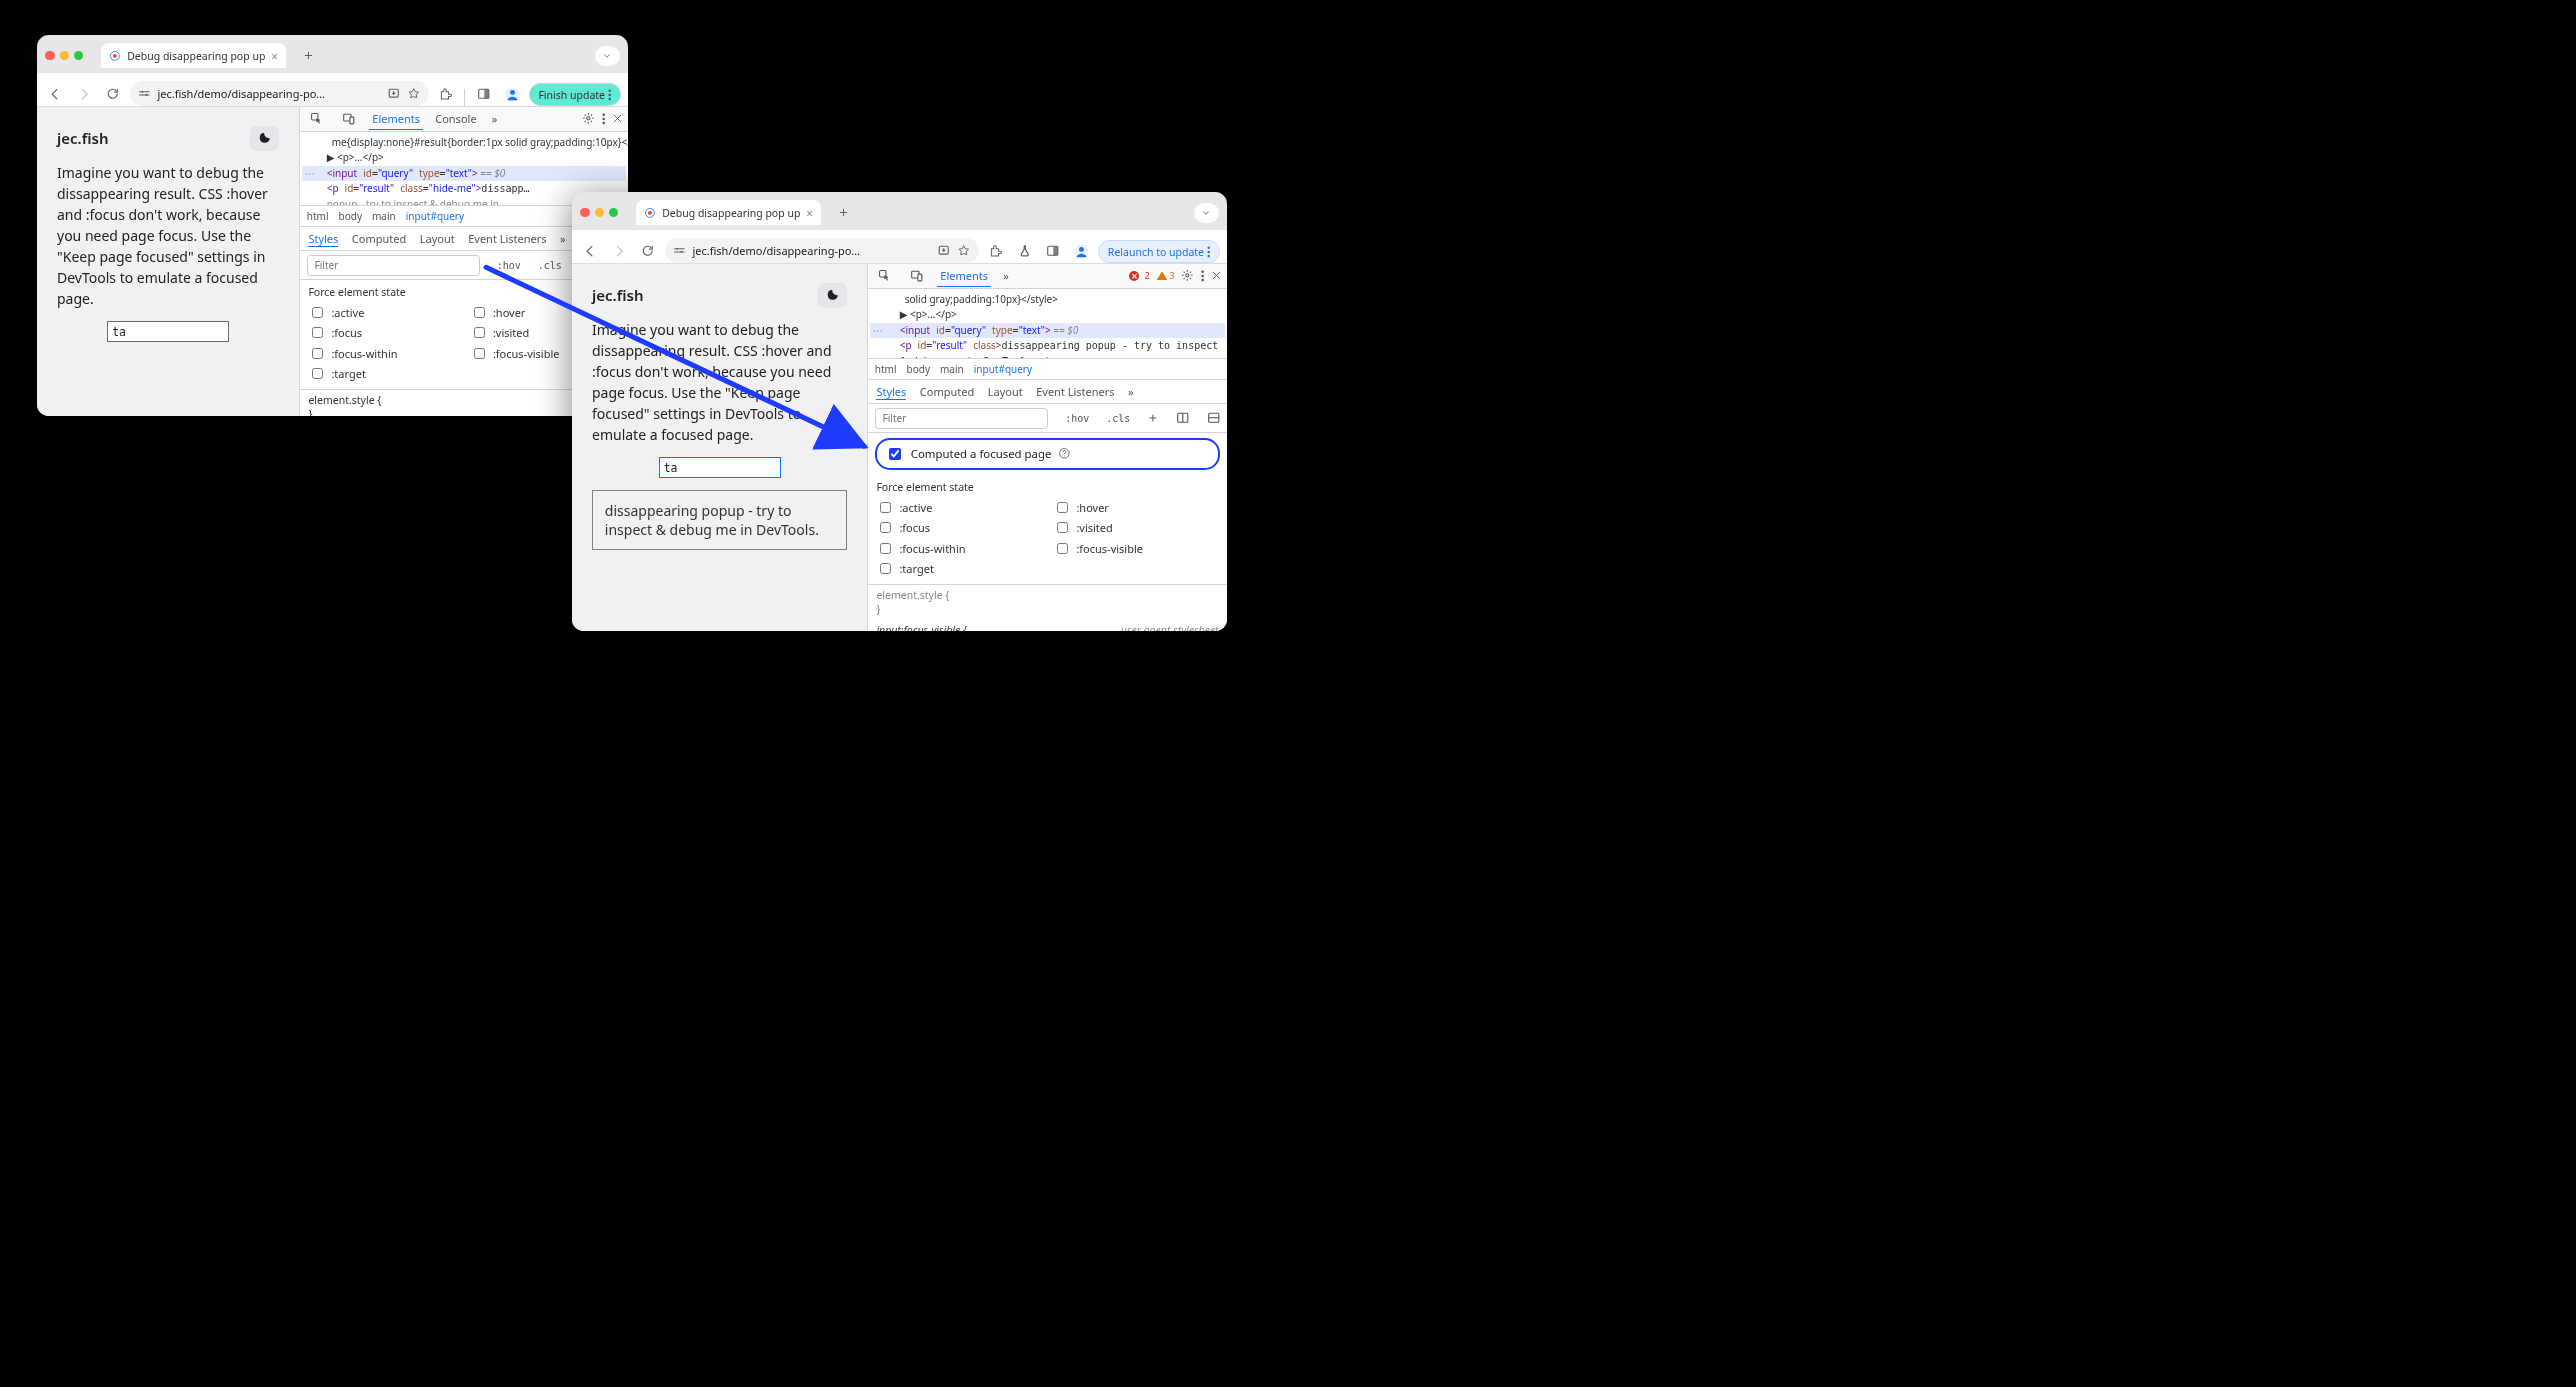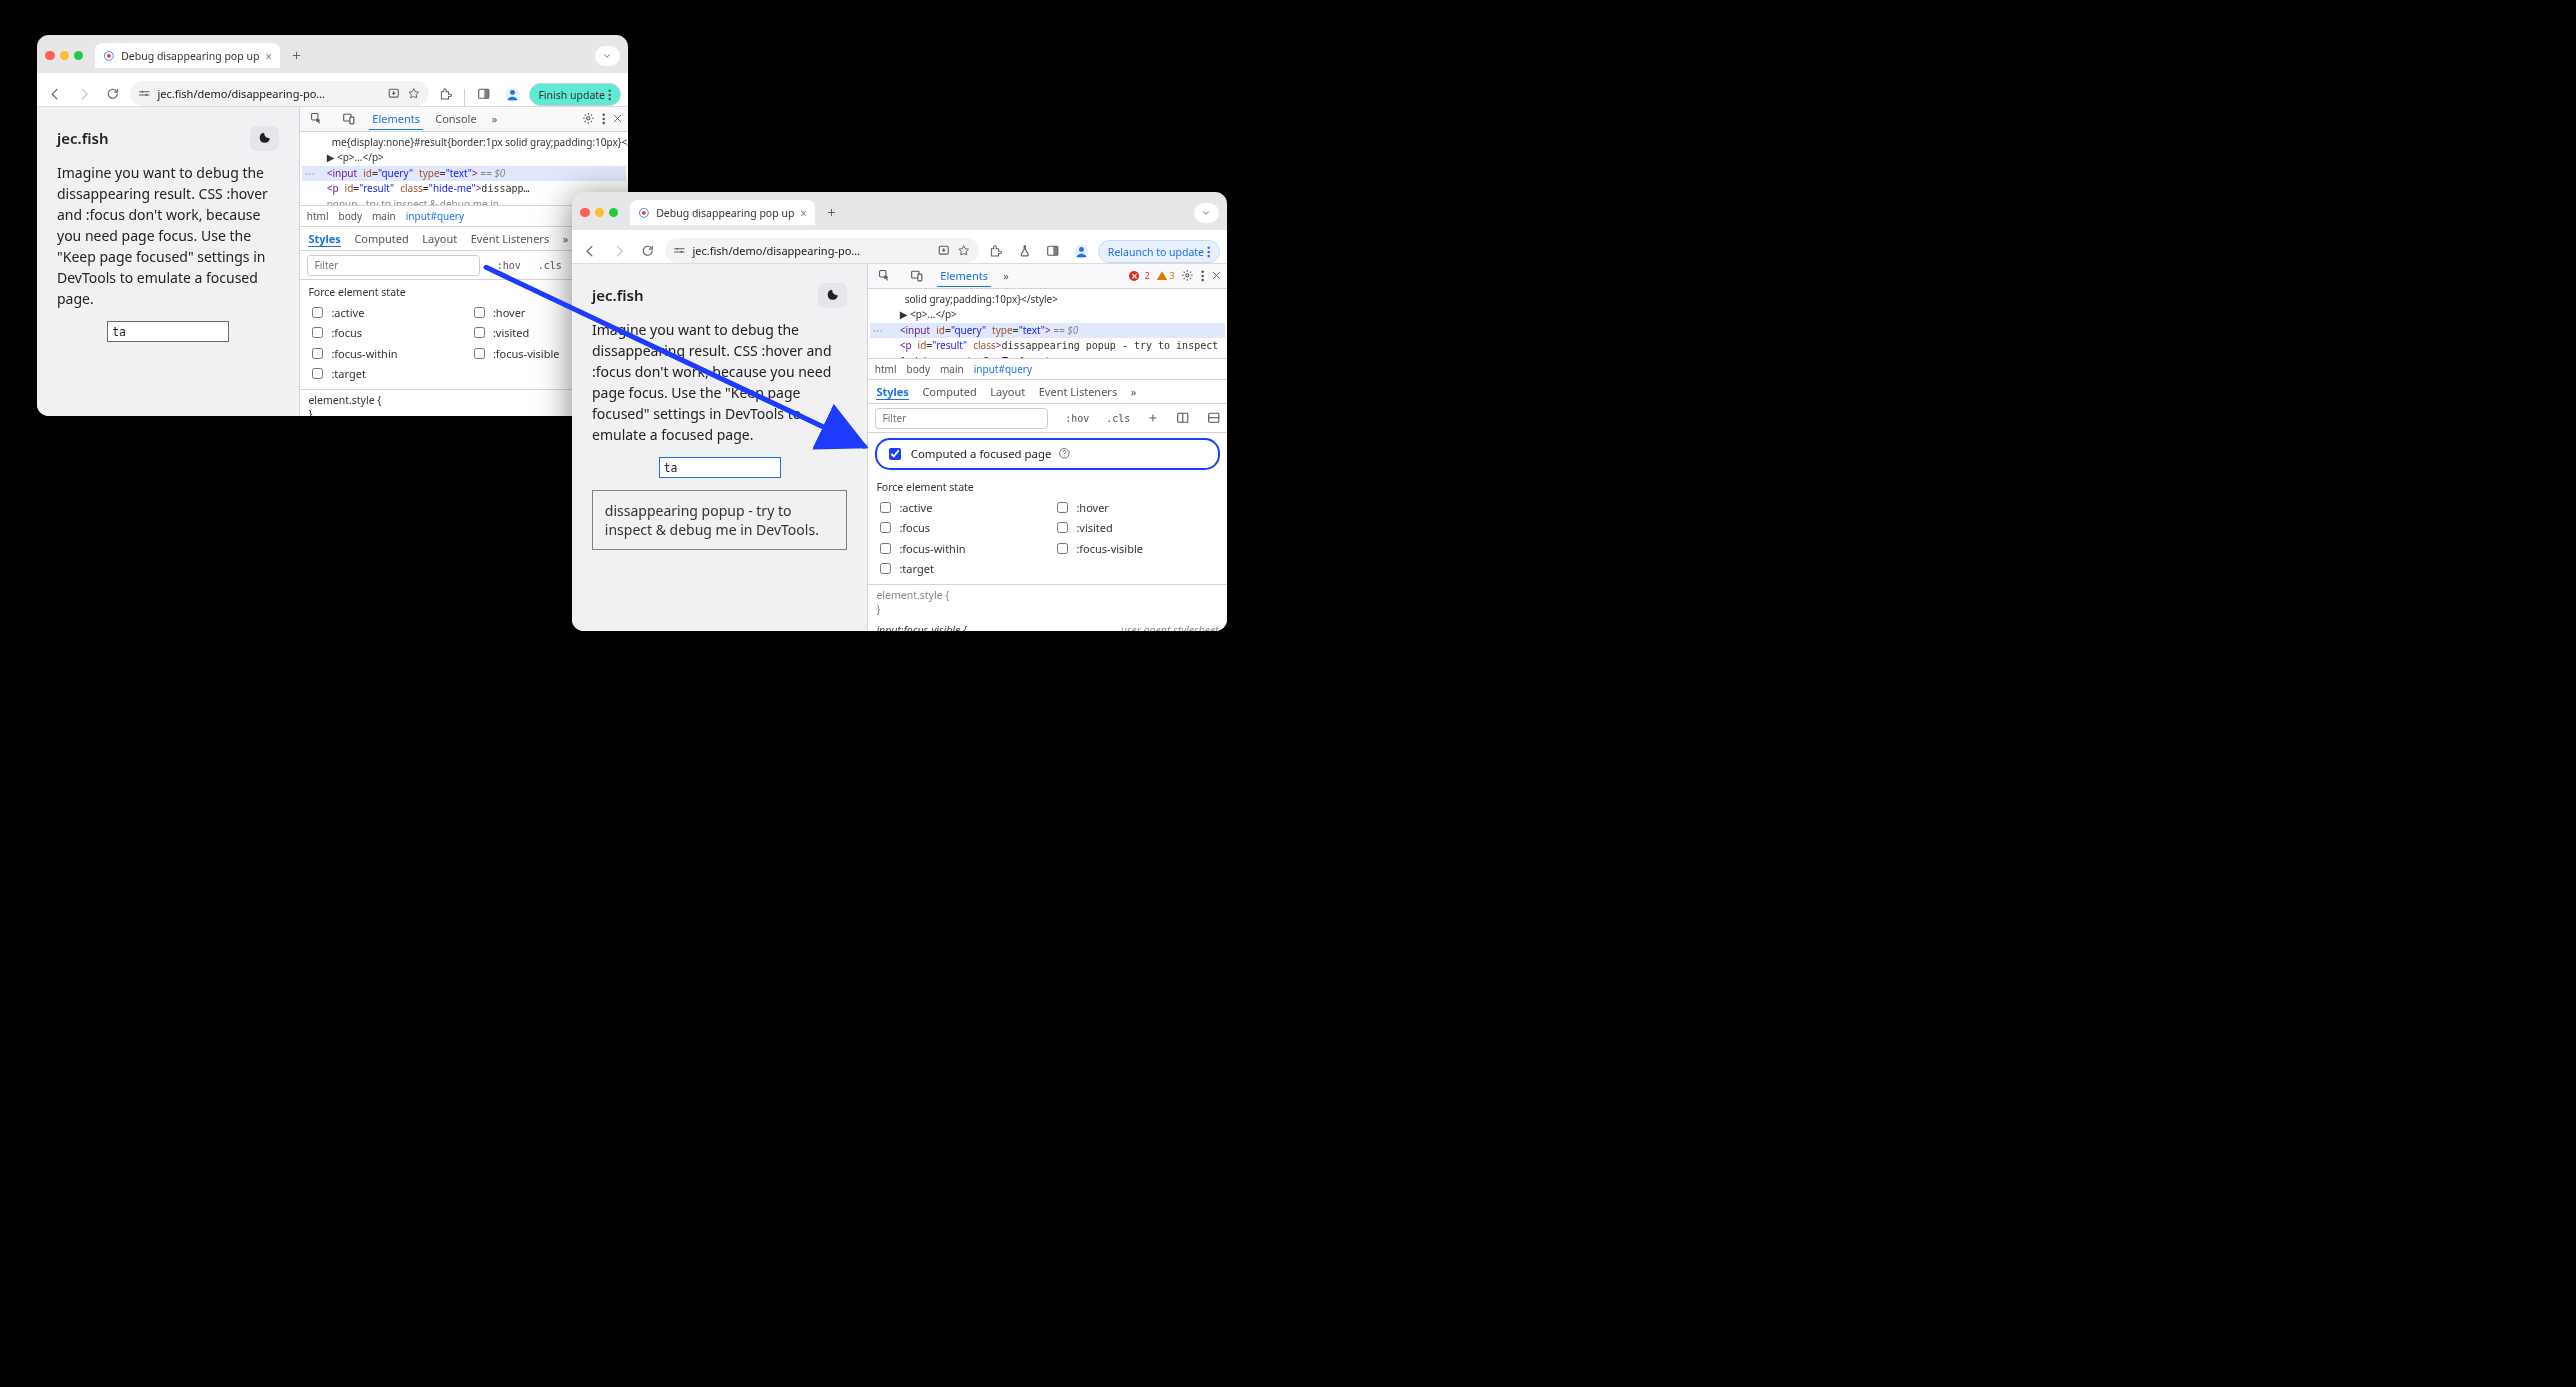--- a/index.html
+++ b/index.html
@@ -22,21 +22,21 @@
     --annot-blue:#1d3cff;
     --text:#222;
   }
   *{box-sizing:border-box;font-family:system-ui,-apple-system,Segoe UI,Roboto,sans-serif;}
   body{margin:0;background:var(--bg);width:1277px;height:687px;position:relative;overflow:hidden;}
   code,.mono{font-family:ui-monospace,SFMono-Regular,Menlo,Consolas,monospace;font-size:10px;color:var(--mono);}
   .window{position:absolute;border-radius:11.8px;overflow:hidden;background:var(--chrome-frame);box-shadow:0 5px 34px rgba(0,0,0,.5);display:flex;flex-direction:column;}
   .win-a{left:37px;top:35px;width:591px;height:381px;z-index:1;}
   .win-b{left:572px;top:192px;width:655px;height:439px;z-index:2;}
   
-  .tabstrip{height:38px;display:flex;align-items:center;gap:5px;padding:3.4px 8.4px 0 8.4px;}
+  .tabstrip{height:38px;display:flex;align-items:center;gap:11px;padding:3.4px 8.4px 0 8.4px;}
   .tl{display:flex;gap:5px;margin-right:6.8px;}
   .tl span{width:9.3px;height:9.3px;border-radius:50%;}
   .tl .r{background:#ff5f57;}
   .tl .y{background:#febc2e;}
   .tl .g{background:#28c840;}
   .tab{display:flex;align-items:center;gap:5.9px;background:var(--chrome-bar);border-radius:7.6px 7.6px 0 0;padding:4.2px 8.4px;height:25px;font-size:10.5px;color:#333;max-width:186px;}
   .tab svg{flex:0 0 11.8px;}
   .tab-x{opacity:.6;font-size:11.8px;}
   .newtab{width:22px;height:22px;display:flex;align-items:center;justify-content:center;border-radius:50%;color:#555;}
   .tabstrip-end{margin-left:auto;width:25px;height:20px;border-radius:10px;background:#fff;display:flex;align-items:center;justify-content:center;color:#555;}
@@ -75,21 +75,21 @@
   .elements-body .line{font-family:ui-monospace,monospace;font-size:10px;line-height:1.45;white-space:pre;color:#333;padding:0 5px 0 25px;}
   .elements-body .sel{background:var(--sel-line);}
   .elements-body .dots{position:absolute;left:3.4px;font-size:10px;color:#888;}
   .tk-tag{color:var(--mono-purple);}
   .tk-attr{color:#a0522d;}
   .tk-val{color:var(--mono-blue);}
   .tk-gray{color:#888;font-style:italic;}
   .crumbs{border-top:0.8px solid var(--devtools-border);border-bottom:0.8px solid var(--devtools-border);padding:3.4px 6.8px;font-family:ui-monospace,monospace;font-size:10px;color:#555;display:flex;gap:10px;}
   .crumbs .sel{color:var(--tab-active-blue);}
   .styles-tabs{display:flex;gap:13.5px;padding:3.4px 8.4px;border-bottom:0.8px solid var(--devtools-border);font-size:11px;color:#555;align-items:center;}
-  .styles-tabs .tb.active{color:var(--tab-active-blue);border-bottom:1.7px solid var(--tab-active-blue);font-weight:700;}
+  .styles-tabs .tb.active{color:var(--tab-active-blue);border-bottom:1.7px solid var(--tab-active-blue);font-weight:400;}
   .styles-toolbar{display:flex;align-items:center;gap:17px;padding:3.4px 6.8px;border-bottom:0.8px solid var(--devtools-border);}
   .styles-toolbar input{flex:1;border:0.8px solid #ccc;border-radius:3.4px;padding:2.5px 6.8px;font-size:10px;background:#fff;}
   .mini{font-family:ui-monospace,monospace;font-size:10px;color:#555;}
   .force-state{padding:5px 8.4px 6.8px 8.4px;border-bottom:0.8px solid var(--devtools-border);}
   .force-state .hdr{font-size:10.5px;color:#333;margin-bottom:5px;}
   .force-state .grid{display:grid;grid-template-columns:1fr 1fr;gap:3.4px 11.8px;}
   .chk{display:flex;align-items:center;gap:5px;font-family:ui-monospace,monospace;font-size:11px;color:#333;}
   .chk input{width:11px;height:11px;}
   .emulate{border:2.5px solid var(--annot-blue);border-radius:15px;padding:5px 8.4px;display:flex;align-items:center;gap:6.8px;font-size:11.4px;color:#222;margin:5px 6.8px;}
   .emulate input{width:11.8px;height:11.8px;accent-color:var(--annot-blue);}

